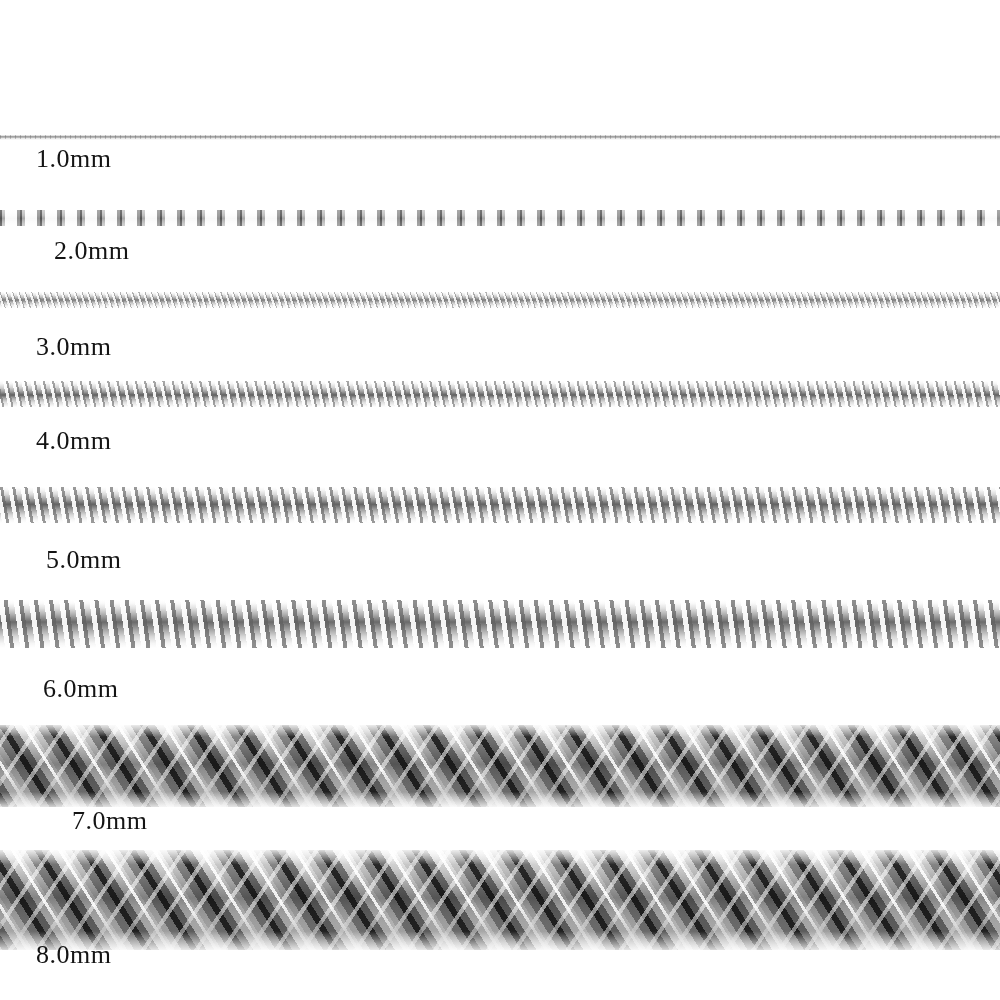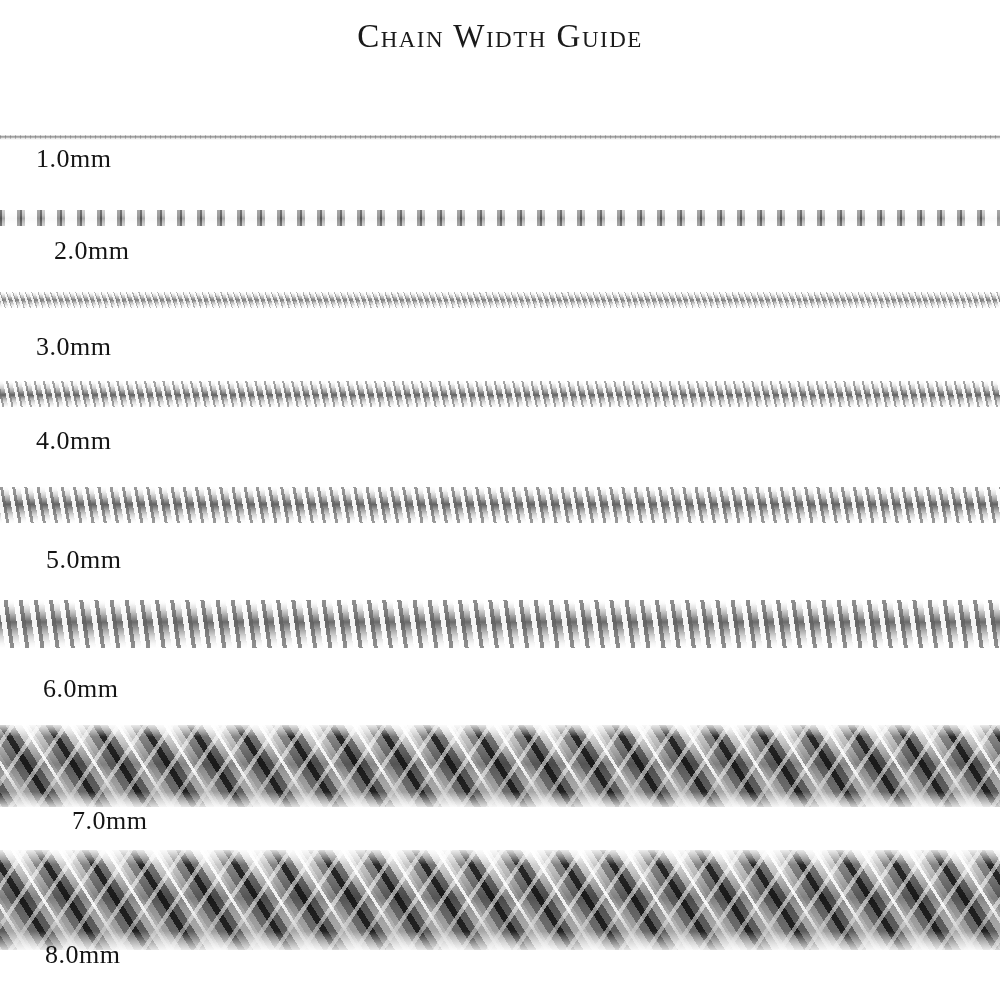--- a/index.html
+++ b/index.html
@@ -202,21 +202,20 @@
     background: #ffffff;
   }
   .rope .mask-top { top: -1px; height: 3px; }
   .rope .mask-bot { bottom: -1px; height: 3px; }
 </style>
 </head>
 <body>
 
 <div id="page">
 
-  <div id="title">Chain Width Guide</div>
 
   <div class="chain-wrap" style="top:135px;height:6px;">
     <div class="band c1">
         <div class="ticks"></div>
       </div>
   </div>
   <div class="label" style="top:144px;left:36px;">1.0mm</div>
 
   <div class="chain-wrap" style="top:210px;height:18px;">
     <div class="band c2">
@@ -266,15 +265,15 @@
 
   <div class="chain-wrap" style="top:848px;height:106px;">
     <div class="rope c8">
       <div class="strand"></div>
       <div class="twist"></div>
       <div class="shade"></div>
       <div class="mask-top"></div>
       <div class="mask-bot"></div>
     </div>
   </div>
-  <div class="label" style="top:940px;left:36px;margin-left:9px;">8.0mm</div>
+  <div class="label" style="top:940px;left:36px;">8.0mm</div>
 
 </div>
 
 </body></html>

